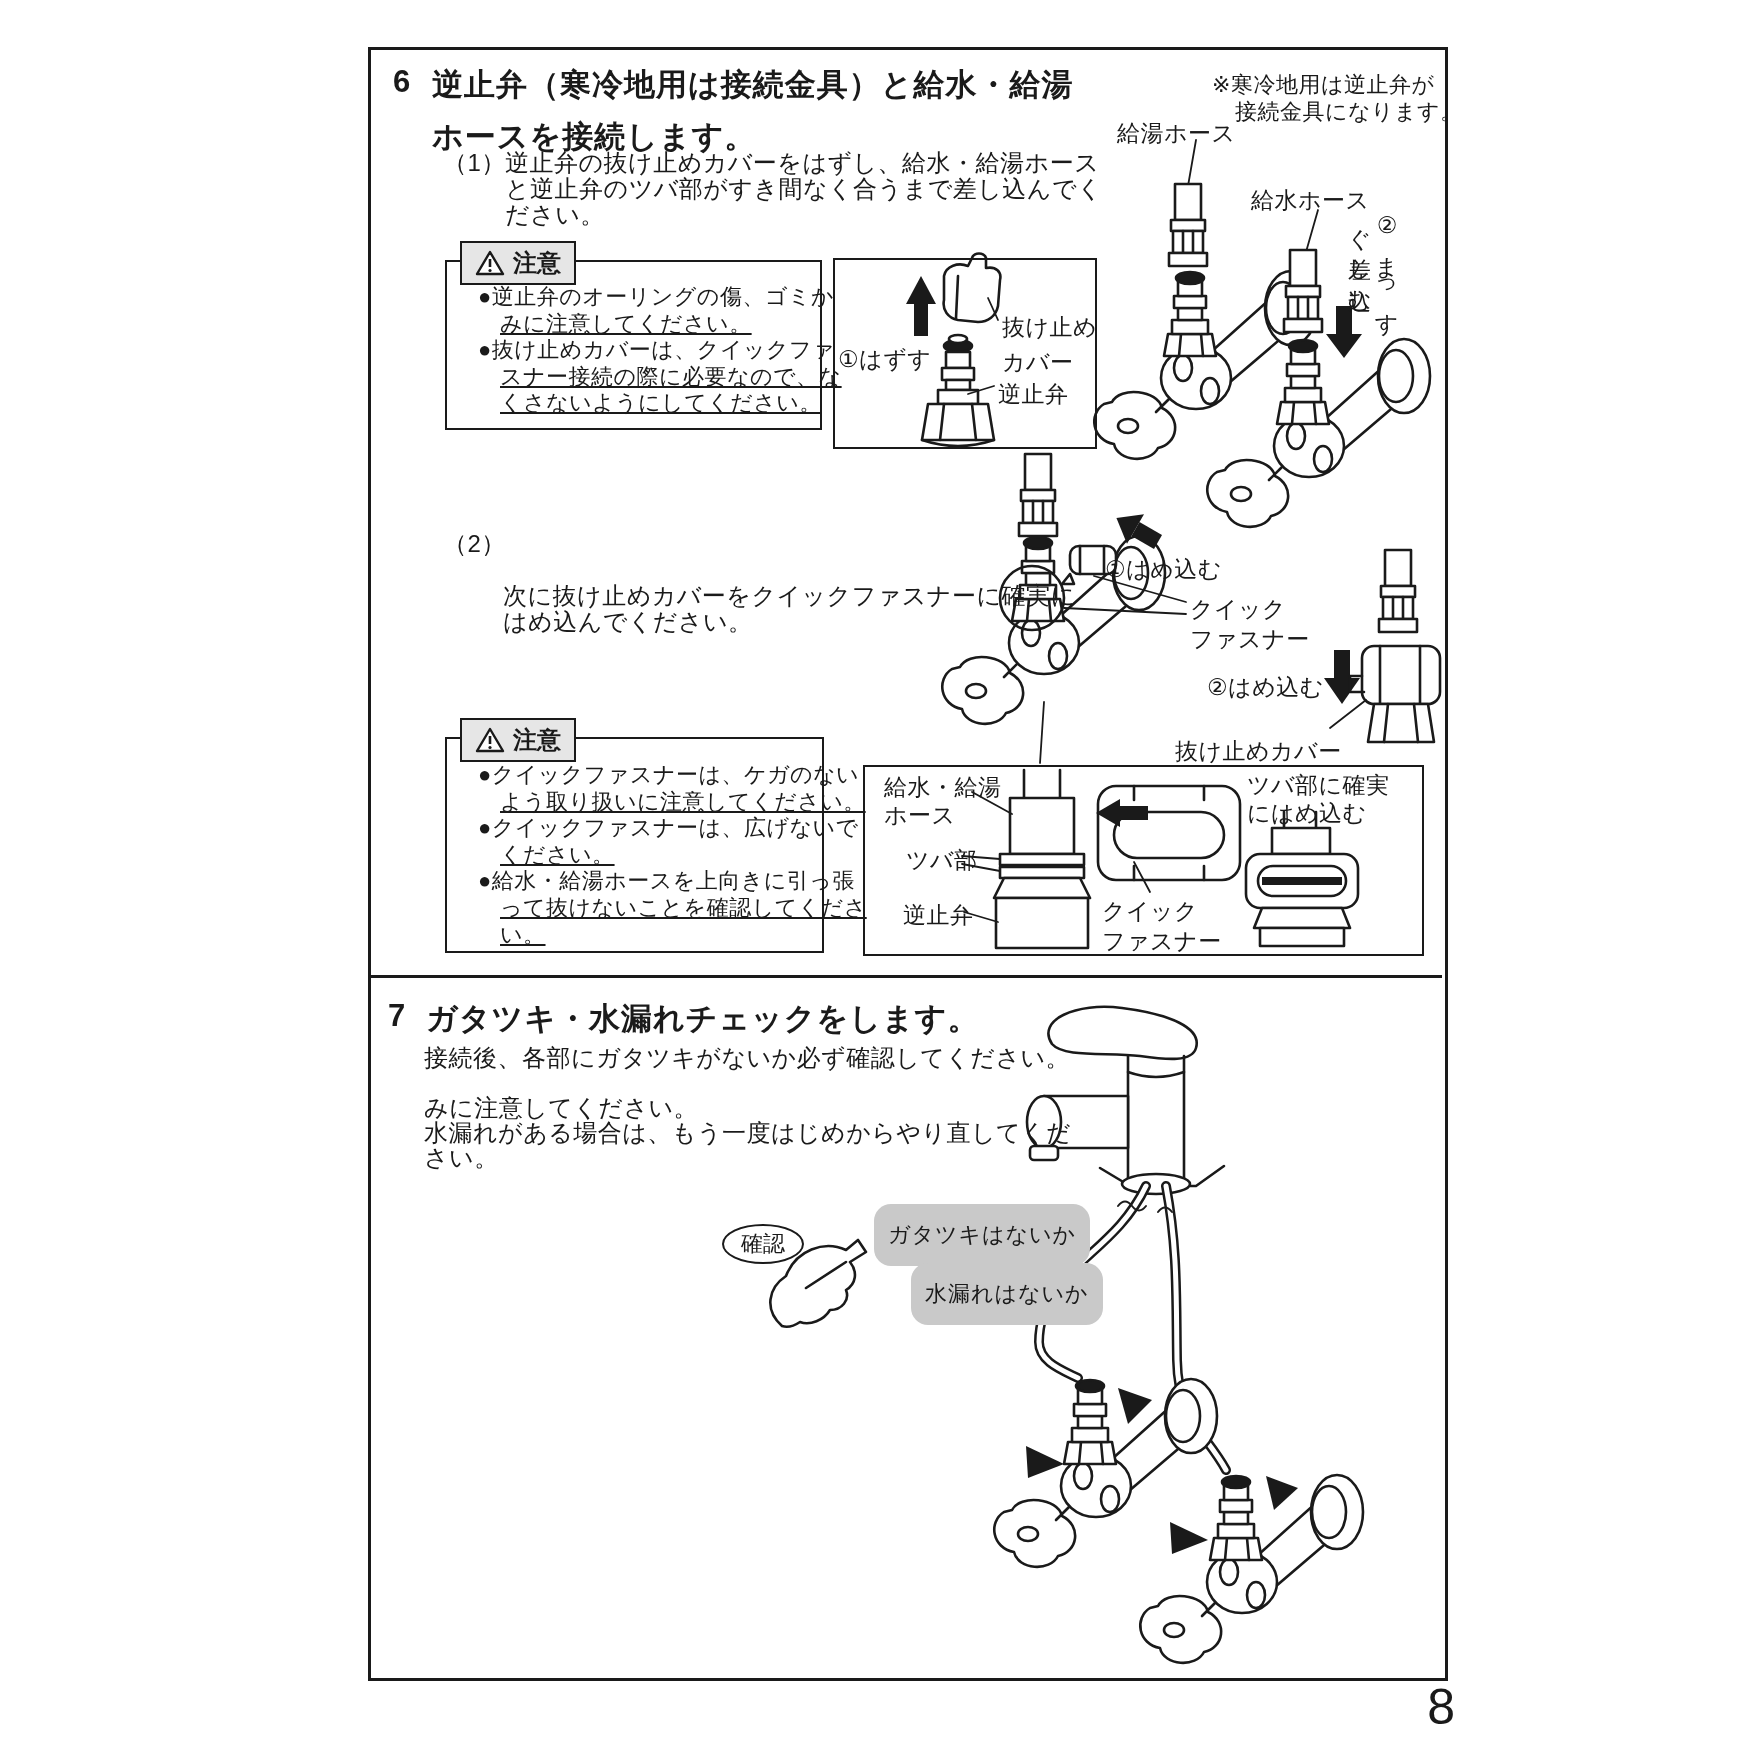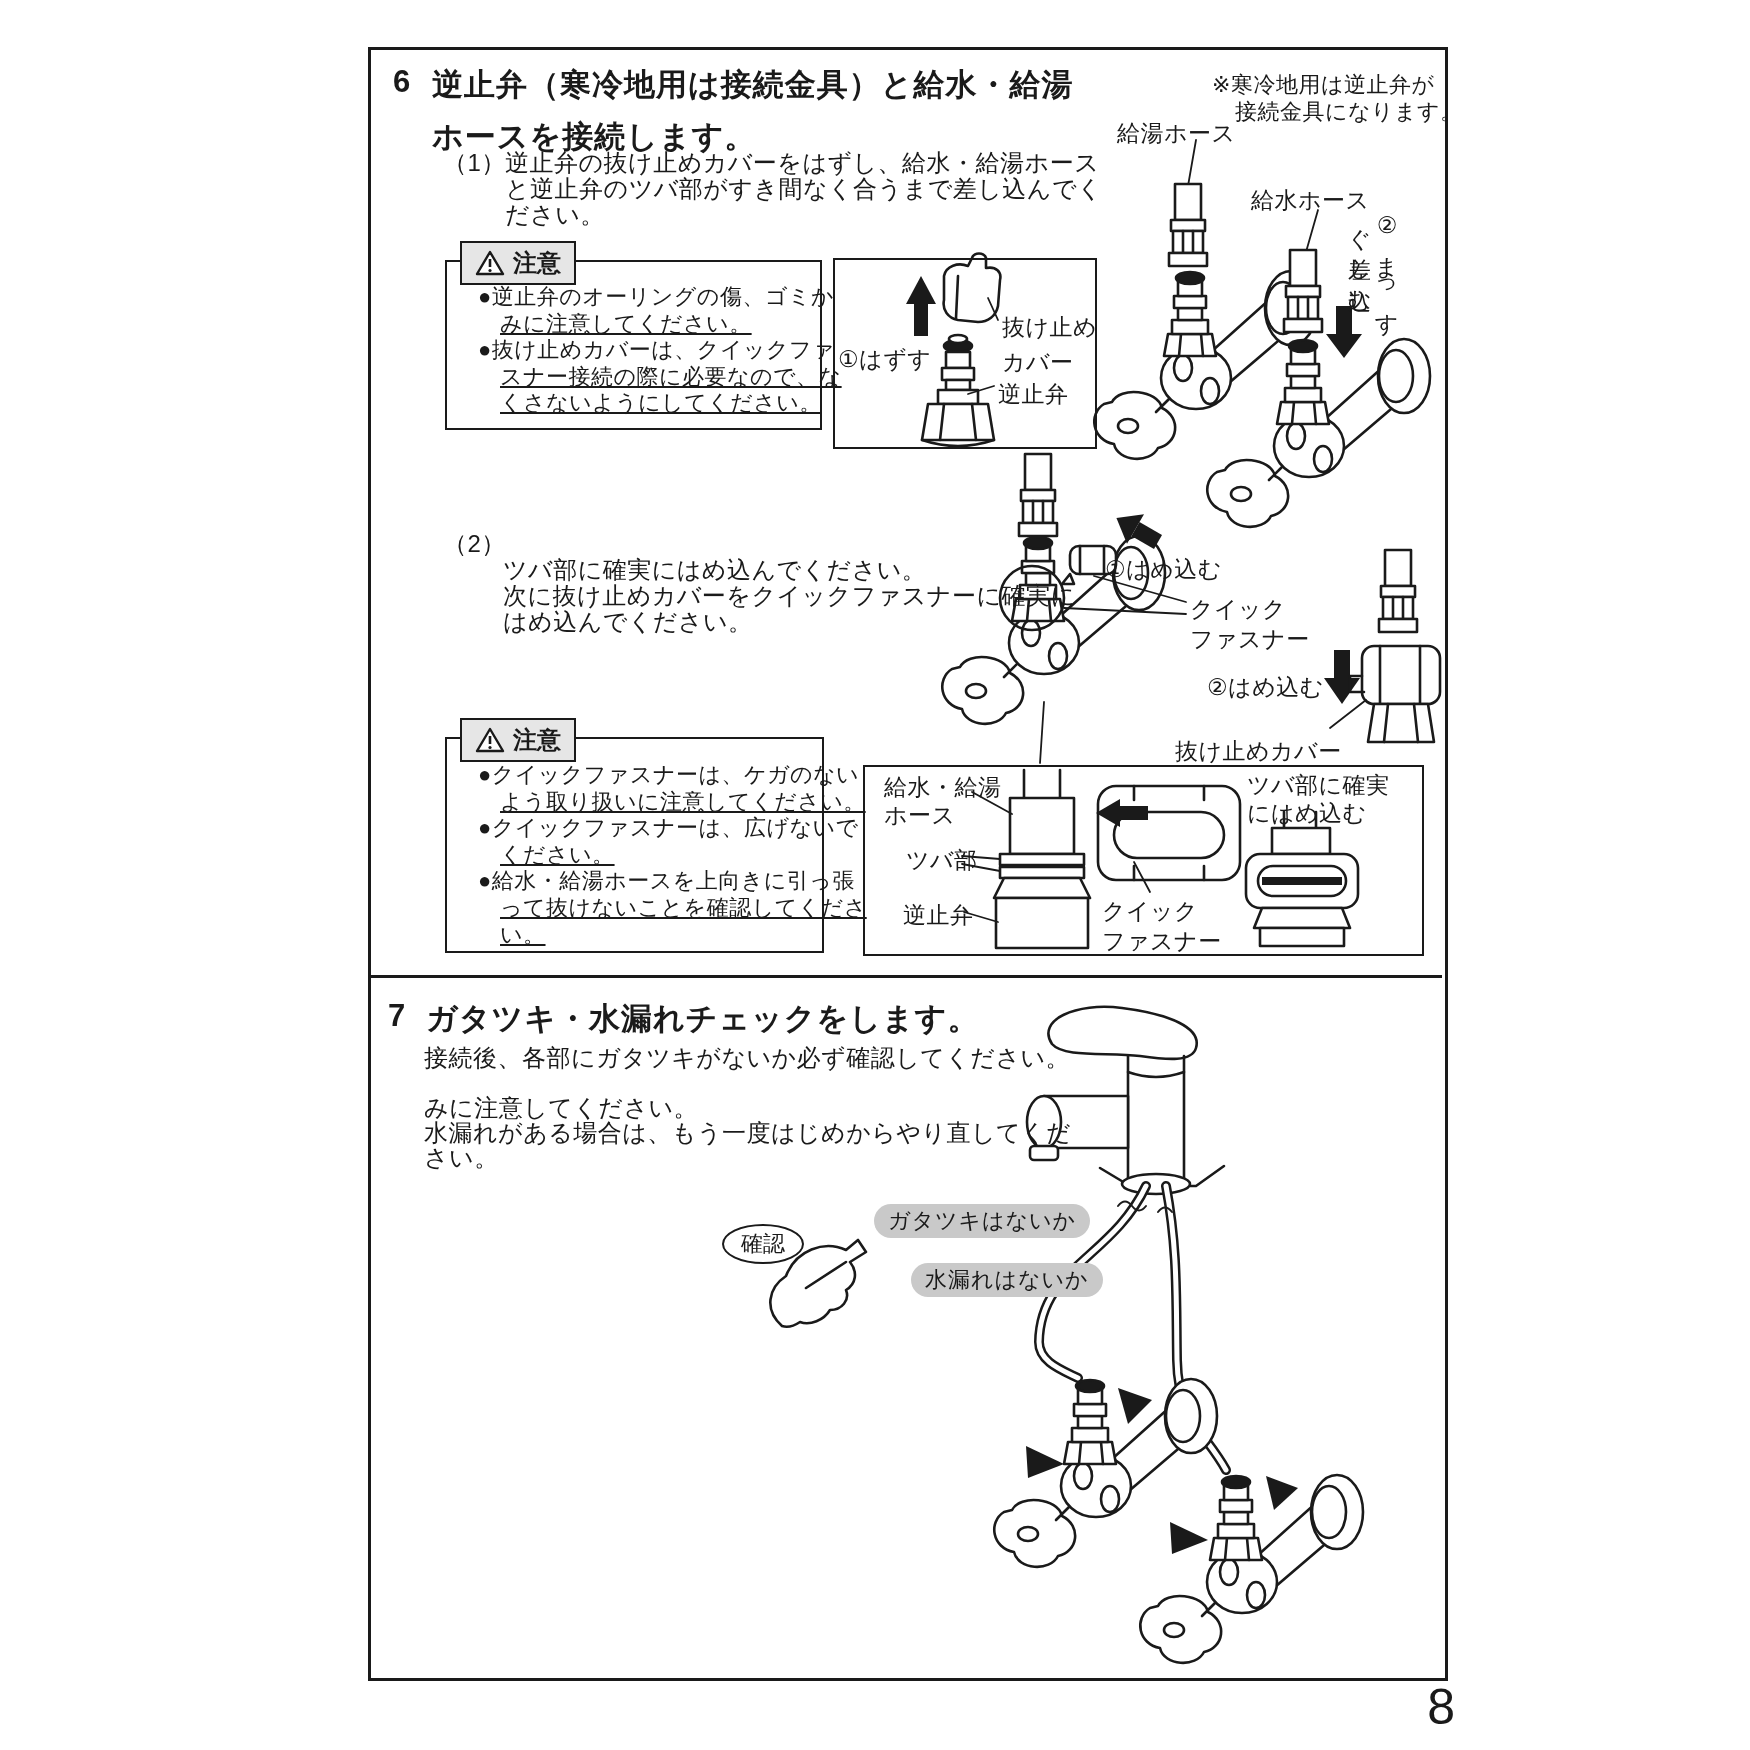--- a/index.html
+++ b/index.html
@@ -11,21 +11,21 @@
   .l{font-size:23px;letter-spacing:0.5px;}
   .n{font-size:22px;letter-spacing:0.5px;}
   .box{position:absolute;border:3px solid #1a1a1a;}
   .thin{border-width:2.5px;}
   .clabel{position:absolute;display:flex;align-items:center;justify-content:center;gap:8px;
           background:#e6e6e6;border:2.5px solid #1a1a1a;font-size:24px;font-weight:600;z-index:3;}
   .clines{position:absolute;z-index:2;}
   .cl{font-size:22px;line-height:26.6px;white-space:nowrap;letter-spacing:0.5px;}
   .cont{margin-left:22px;text-decoration:underline;}
   .pill{position:absolute;background:#c9c9c9;border-radius:17px;height:34px;line-height:34px;
-        padding:0 14px;font-size:22px;letter-spacing:1px;}
+        padding:14px 14px;font-size:22px;letter-spacing:1px;}
   .badge{position:absolute;border:2.5px solid #1a1a1a;border-radius:50%;width:78px;height:36px;
          display:flex;align-items:center;justify-content:center;font-size:22px;background:#fff;}
   .vtext{position:absolute;writing-mode:vertical-rl;text-orientation:mixed;font-size:23px;
          letter-spacing:2px;line-height:27px;}
   .pagenum{position:absolute;font-size:50px;letter-spacing:1px;}
   .divider{position:absolute;background:#1a1a1a;}
   svg.art{position:absolute;left:0;top:0;z-index:1;}
   .t,.clines,.pill,.badge,.vtext{z-index:4;}
   .warn-icon{flex:0 0 auto;display:block;}
 </style>
@@ -244,21 +244,20 @@
   <div class="t l" style="left:838px;top:344px;">①はずす</div>
   <div class="t l" style="left:1002px;top:312px;">抜け止め</div>
   <div class="t l" style="left:1002px;top:347px;">カバー</div>
   <div class="t l" style="left:998px;top:379px;">逆止弁</div>
 
   <div class="t l" style="left:1117px;top:118px;">給湯ホース</div>
   <div class="t l" style="left:1251px;top:185px;">給水ホース</div>
   <div class="vtext" style="left:1346px;top:212px;height:132px;">②まっすぐ差し込む</div>
 
   <div class="t b" style="left:443px;top:528px;">（2）</div>
-  <div class="t b" style="left:503px;top:554px;">ツバ部に確実にはめ込んでください。</div>
   <div class="t b" style="left:503px;top:580px;">次に抜け止めカバーをクイックファスナーに確実に</div>
   <div class="t b" style="left:503px;top:606px;">はめ込んでください。</div>
 
   <div class="t l" style="left:1105px;top:514px;margin-top:40px;">①はめ込む</div>
   <div class="t l" style="left:1190px;top:594px;">クイック</div>
   <div class="t l" style="left:1190px;top:624px;">ファスナー</div>
   <div class="t l" style="left:1207px;top:672px;">②はめ込む</div>
   <div class="t l" style="left:1175px;top:718px;margin-top:18px;">抜け止めカバー</div>
 
   <div class="box thin" style="left:445px;top:737px;width:375px;height:212px;background:#fff;z-index:2;"></div>

